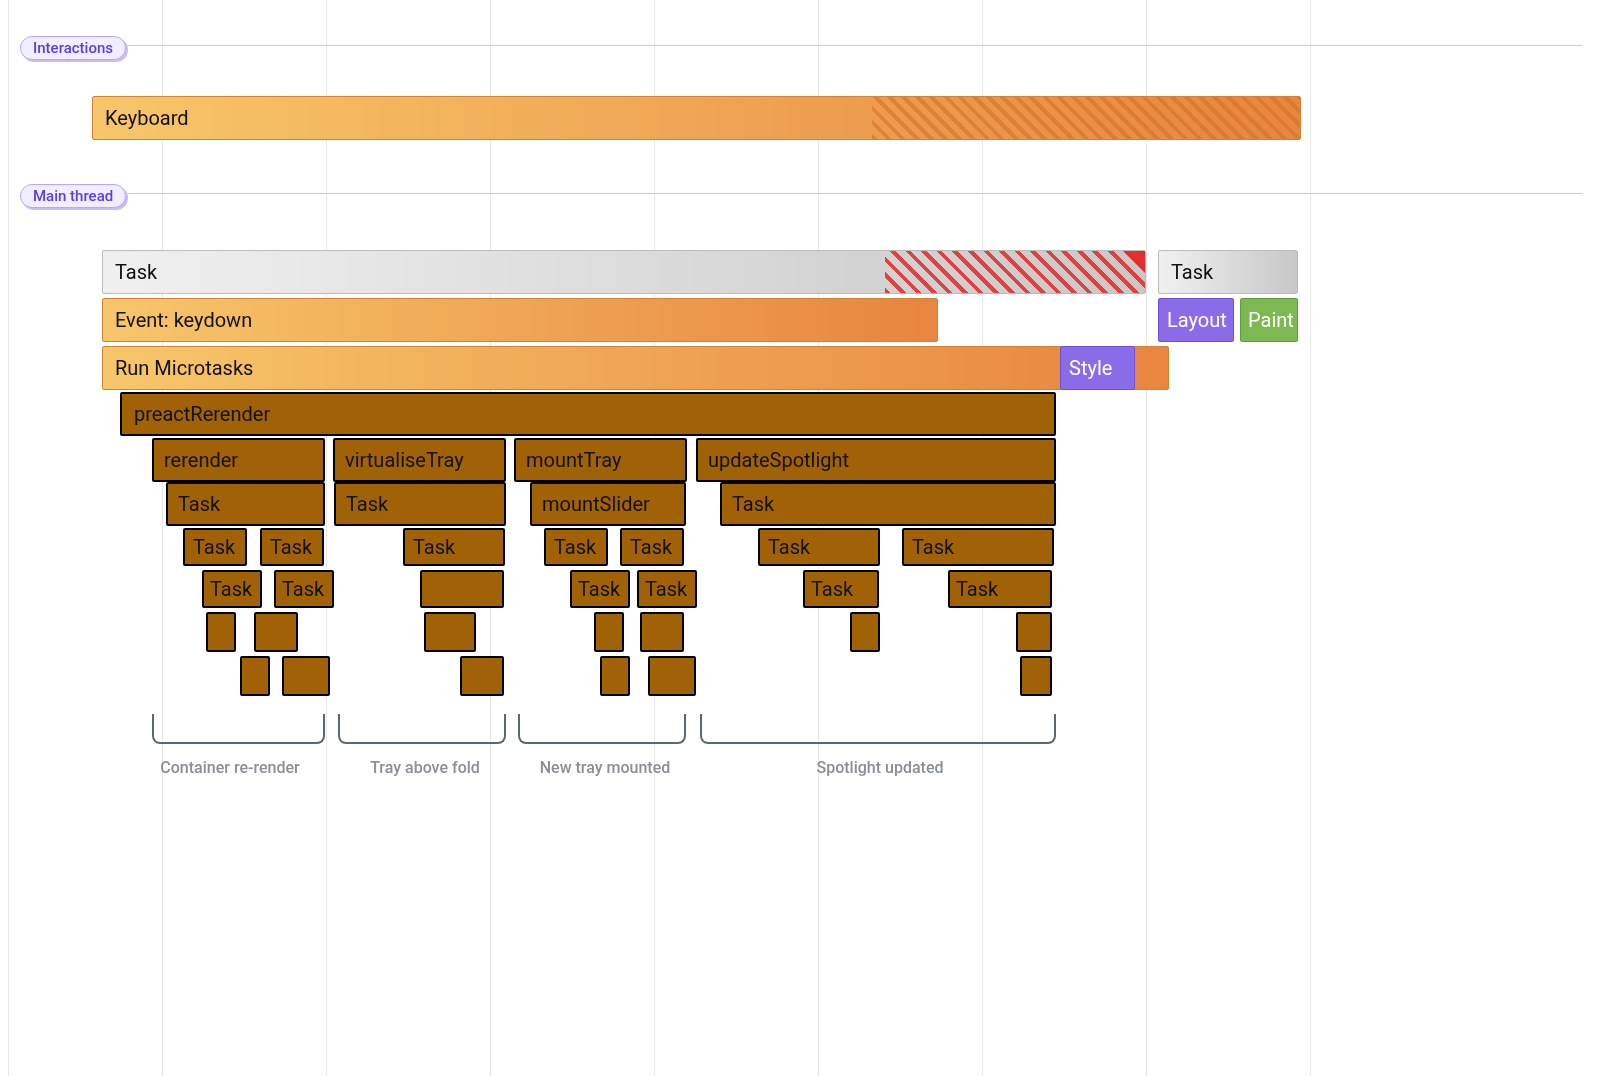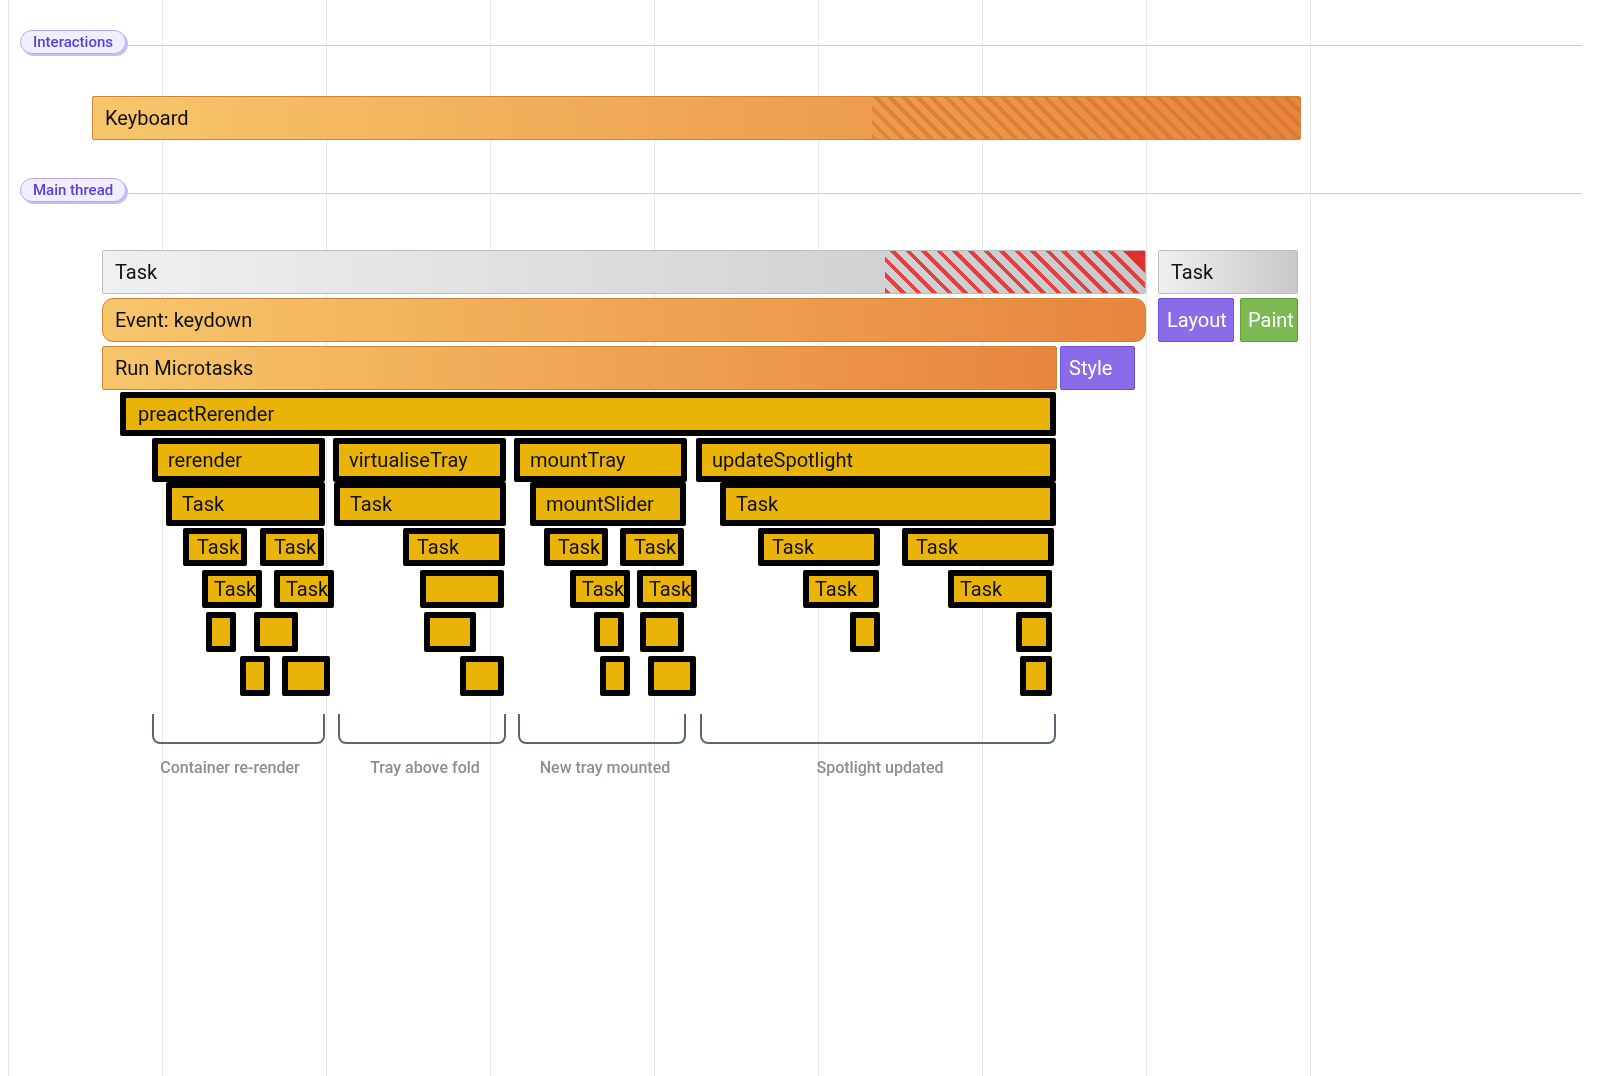--- a/index.html
+++ b/index.html
@@ -42,21 +42,21 @@
     font-size: 15px;
     font-weight: 500;
     box-shadow: 2px 2px 0 #c8bdf2;
     position: relative;
     z-index: 2;
   }
   .pill-row {
     position: relative;
     height: 30px;
     display: flex;
-    align-items: flex-start;
+    align-items: flex-end;
   }
   .pill-row .hline {
     position: absolute;
     left: 0;
     right: 0;
     top: 50%;
     height: 1px;
     background: #ccc;
     z-index: 0;
   }
@@ -130,22 +130,22 @@
     border: 1px solid #6f50d6;
   }
   
   .green-paint {
     background: #7db952;
     color: #fff;
     border: 1px solid #5f9e3d;
   }
   
   .lime {
-    background: #eab308;
-    border: 6px solid #000000;
+    background: #a16207;
+    border: 2px solid #000000;
   }
 
   .bracket-row {
     position: absolute;
     height: 90px;
   }
   .bracket {
     position: absolute;
     top: 0;
     height: 30px;
@@ -197,31 +197,31 @@
 
   <div style="position:relative; margin-top:42px; height:560px;">
 
     <div class="track gray-grad gray-hatched red-corner" style="left:82px; width:1044px; top:0; --hatch-width:260px;">
       <span class="track-lbl">Task</span>
     </div>
     <div class="track gray-grad" style="left:1138px; width:140px; top:0;">
       <span class="track-lbl">Task</span>
     </div>
 
-    <div class="track orange-grad" style="left:82px; width:1044px; top:48px;border-radius:11px;">
+    <div class="track orange-grad" style="left:82px; width:836px; top:48px;">
       <span class="track-lbl">Event: keydown</span>
     </div>
     <div class="track purple" style="left:1138px; width:76px; top:48px; padding:0 8px;">
       <span class="track-lbl">Layout</span>
     </div>
     <div class="track green-paint" style="left:1220px; width:58px; top:48px; padding:0 7px;">
       <span class="track-lbl">Paint</span>
     </div>
 
-    <div class="track orange-grad" style="left:82px; width:955px; top:96px;">
+    <div class="track orange-grad" style="left:82px; width:1067px; top:96px;">
       <span class="track-lbl">Run Microtasks</span>
     </div>
     <div class="track purple" style="left:1040px; width:75px; top:96px; padding:8px 8px;">
       <span class="track-lbl">Style</span>
     </div>
 
     <div class="track lime" style="left:100px; width:936px; top:142px;">
       <span class="track-lbl">preactRerender</span>
     </div>
 

